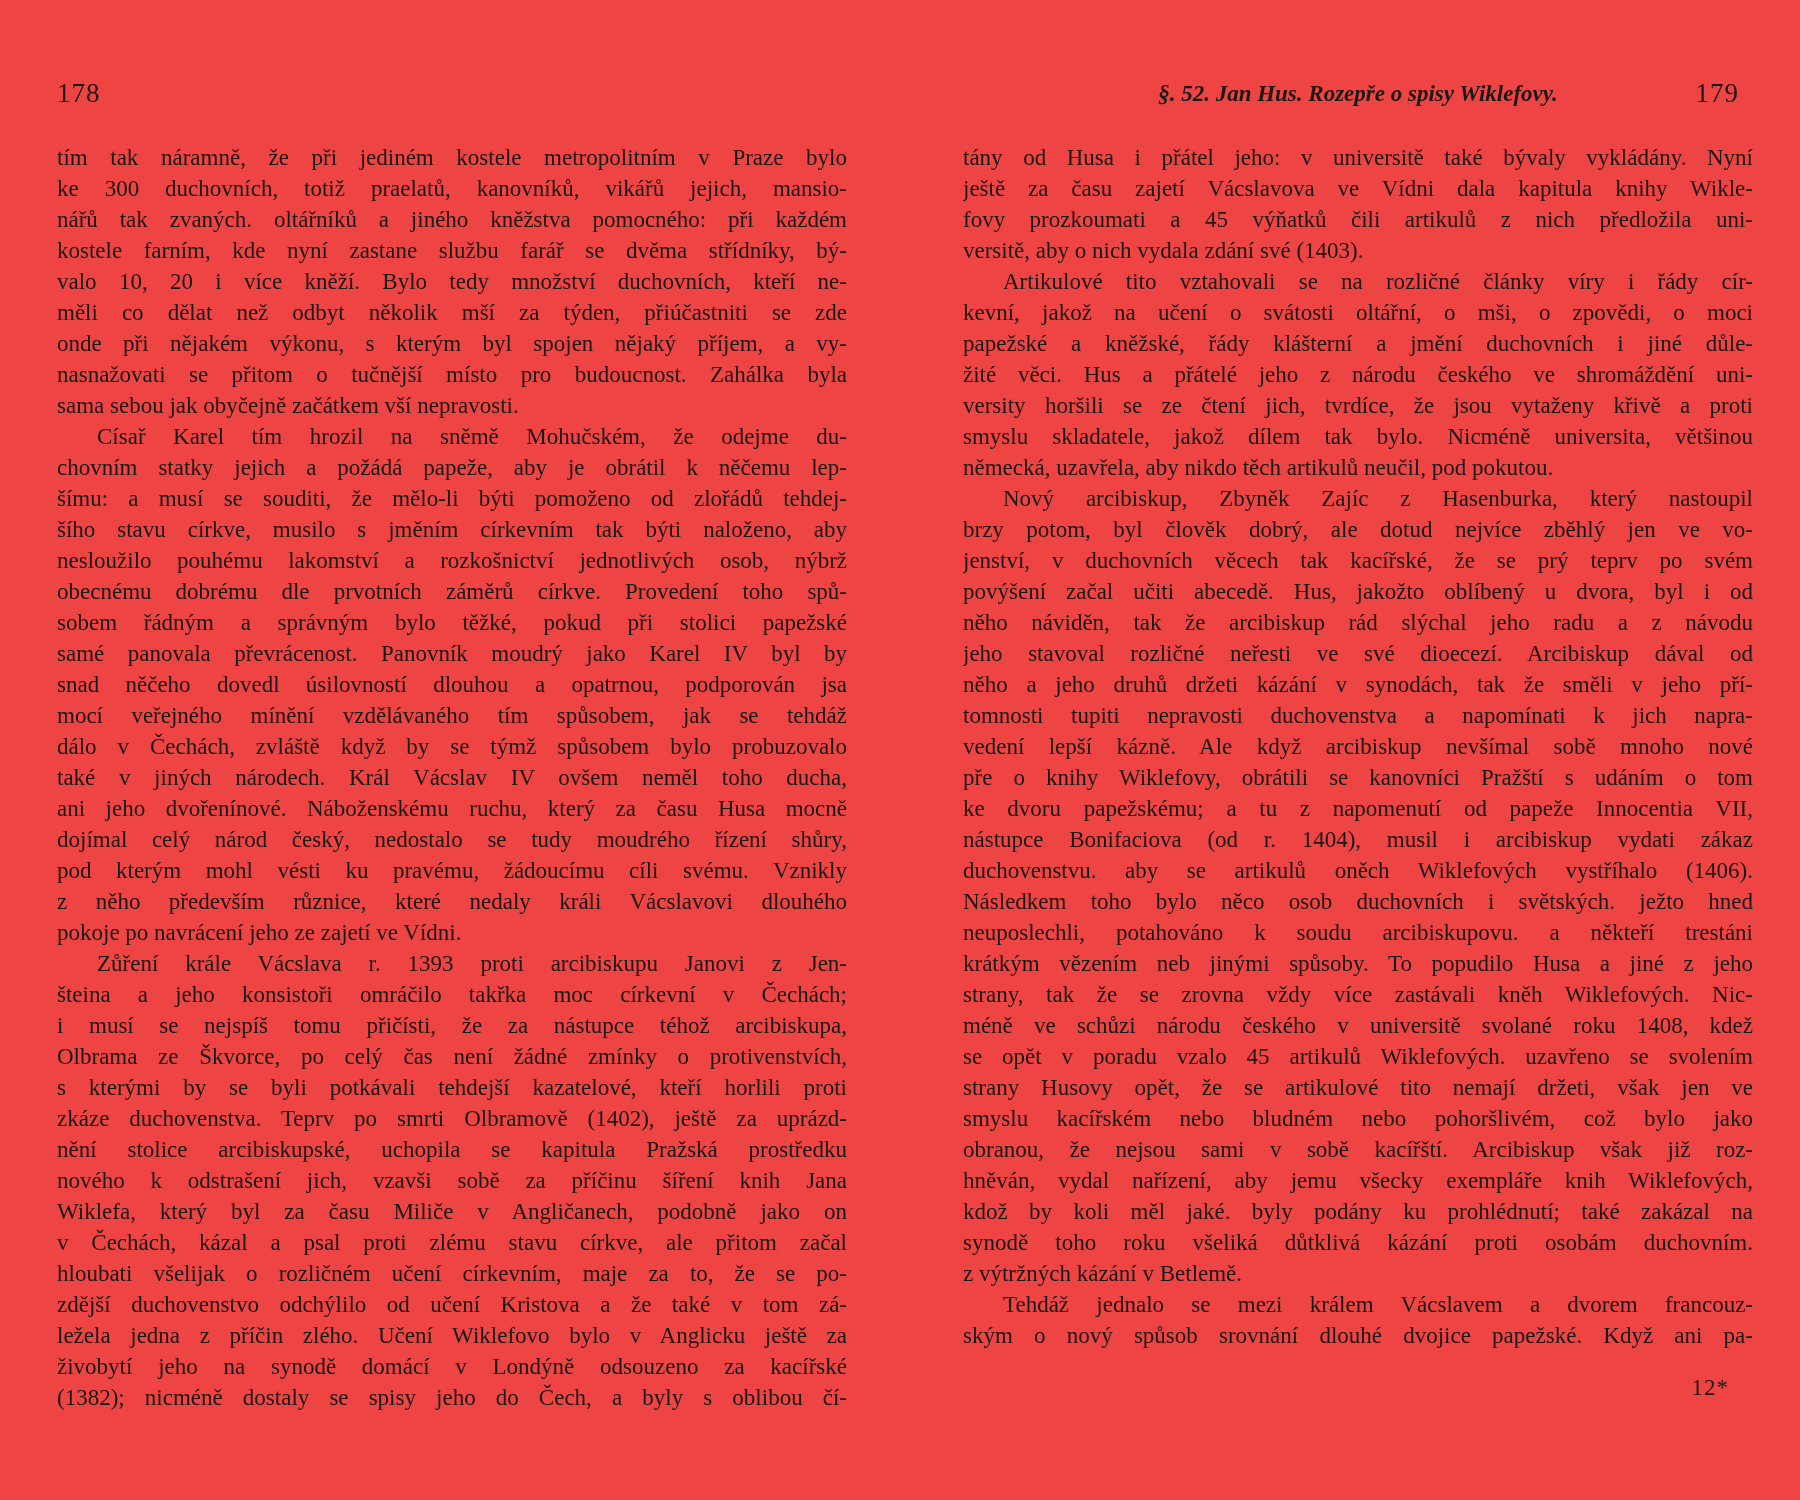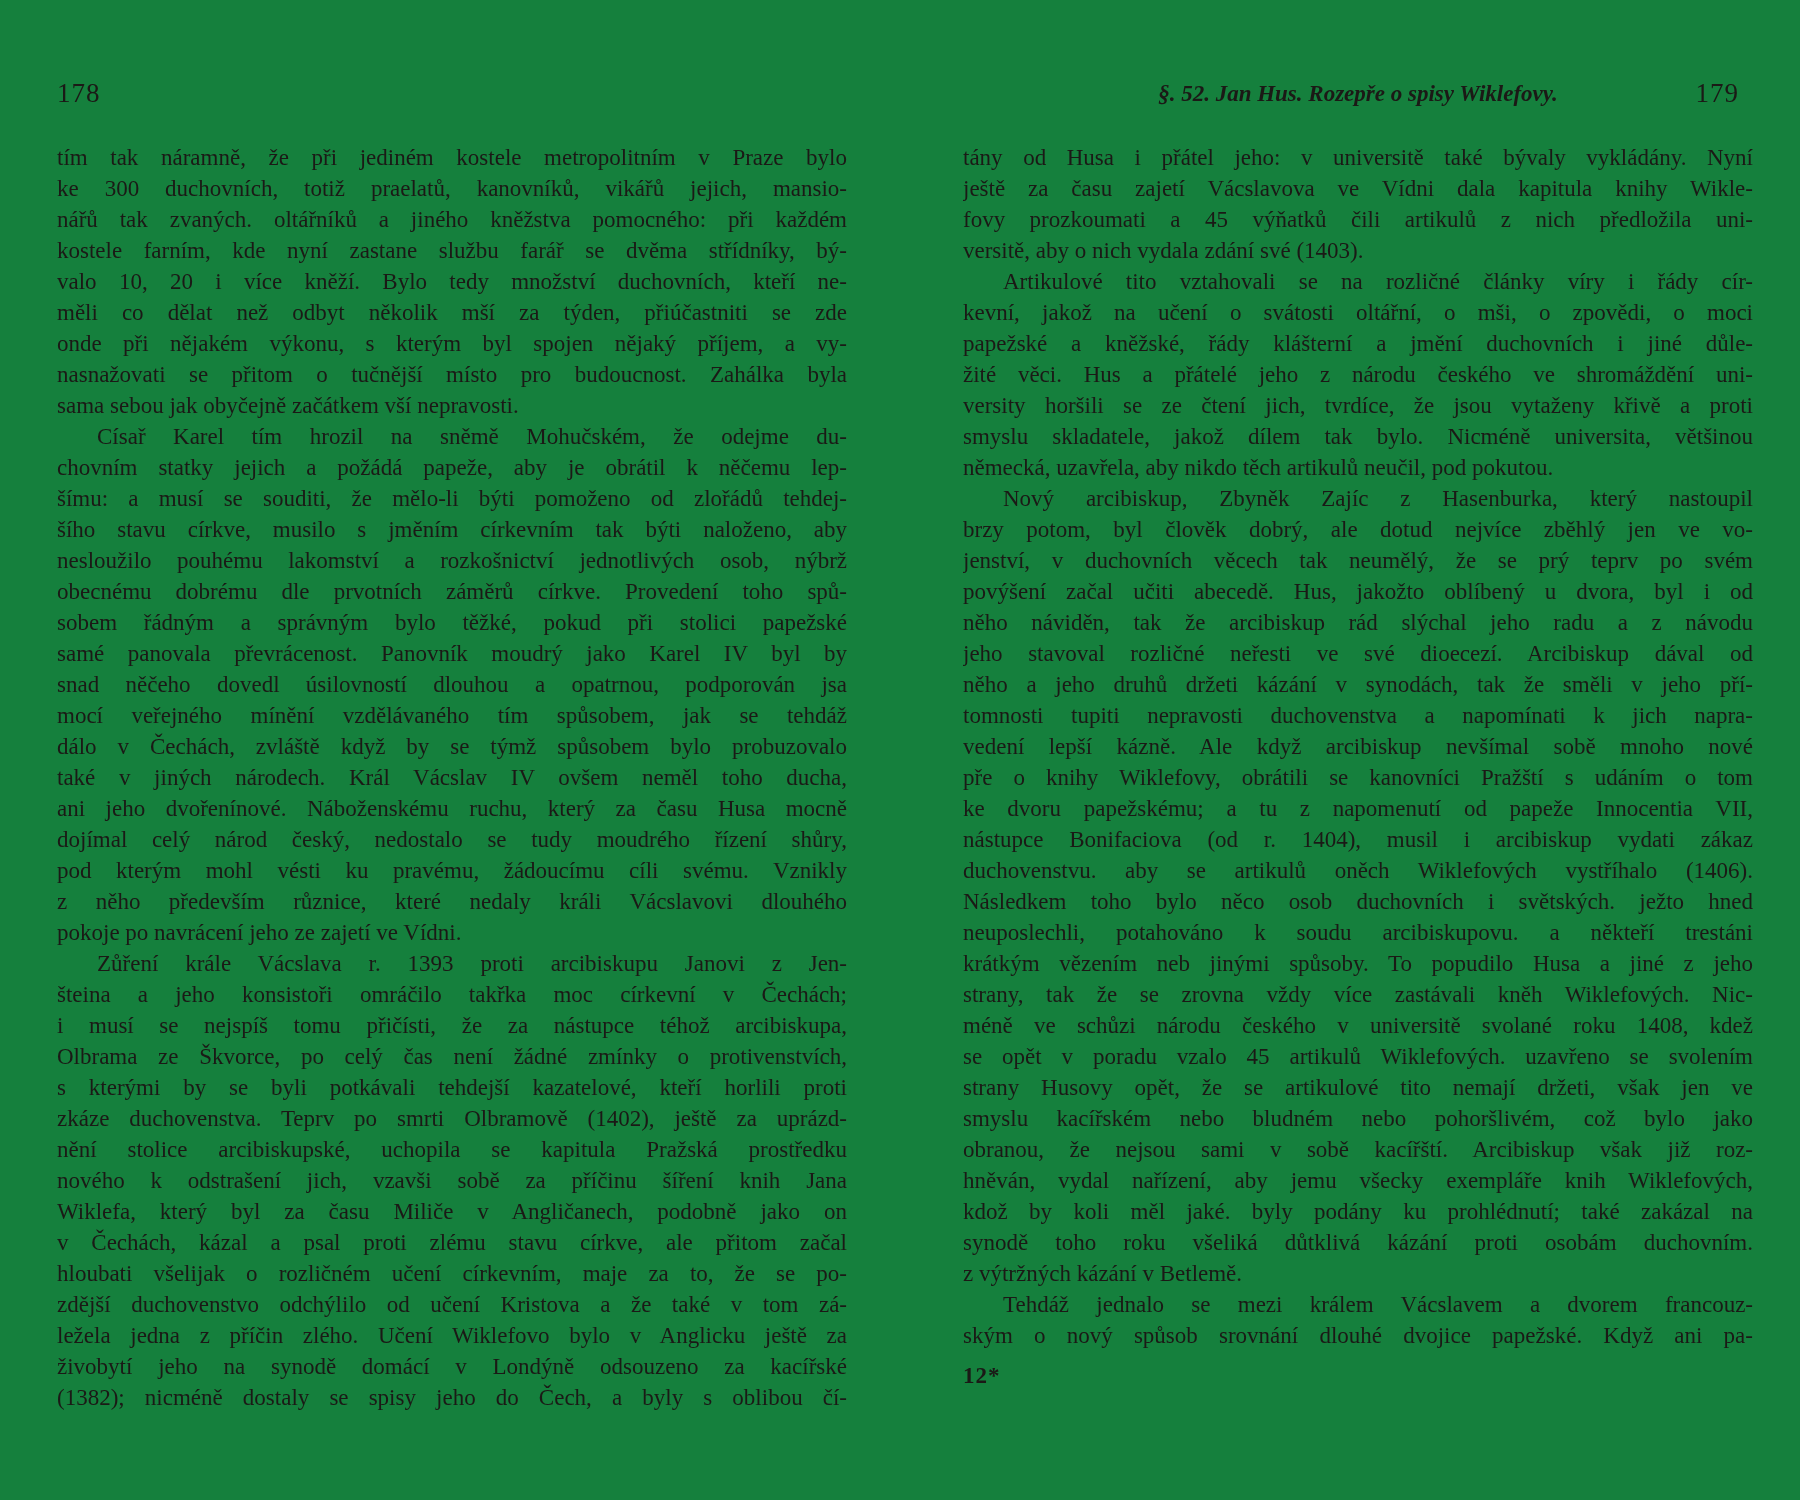--- a/index.html
+++ b/index.html
@@ -1,19 +1,19 @@
 <!DOCTYPE html>
 <html><head>
 <meta charset="utf-8">
 <style>
   html,body{margin:0;padding:0;background:#e9e9e9;}
   .spread{
     position:relative;
     width:1800px;height:1500px;
-    background:#15803d;
+    background:#ef4444;
     font-family:"Liberation Serif","DejaVu Serif",serif;
     color:#1b1916;
     overflow:hidden;
   }
   .page{position:absolute;top:78px;width:790px;}
   .page-left{left:57px;}
   .page-right{left:963px;}
   .running-head{position:relative;height:36px;margin-bottom:28px;font-size:24px;}
   .page-num{position:absolute;top:0;font-size:27px;letter-spacing:1px;}
   .page-num.pn-left{left:0;}
@@ -26,21 +26,21 @@
     font-size:23px;
     line-height:31px;
     height:31px;
     overflow:hidden;
     text-align:justify;
     text-align-last:justify;
     -moz-text-align-last:justify;
   }
   .line.para-end{text-align-last:left;-moz-text-align-last:left;}
   .line.indent{text-indent:40px;}
-  .signature{margin-top:12px;padding-right:24px;font-size:23px;letter-spacing:1px;font-weight:bold;}
+  .signature{margin-top:24px;padding-right:24px;text-align:right;font-size:23px;letter-spacing:1px;}
 </style>
 </head>
 <body>
 
 <div class="spread">
 
   <section class="page page-left">
     <div class="running-head">
       <span class="page-num pn-left">178</span>
     </div>
@@ -101,21 +101,21 @@
         <div class="line para-end">versitě, aby o nich vydala zdání své (1403).</div>
         <div class="line indent">Artikulové tito vztahovali se na rozličné články víry i řády cír-</div>
         <div class="line">kevní, jakož na učení o svátosti oltářní, o mši, o zpovědi, o moci</div>
         <div class="line">papežské a kněžské, řády klášterní a jmění duchovních i jiné důle-</div>
         <div class="line">žité věci. Hus a přátelé jeho z národu českého ve shromáždění uni-</div>
         <div class="line">versity horšili se ze čtení jich, tvrdíce, že jsou vytaženy křivě a proti</div>
         <div class="line">smyslu skladatele, jakož dílem tak bylo. Nicméně universita, většinou</div>
         <div class="line para-end">německá, uzavřela, aby nikdo těch artikulů neučil, pod pokutou.</div>
         <div class="line indent">Nový arcibiskup, Zbyněk Zajíc z Hasenburka, který nastoupil</div>
         <div class="line">brzy potom, byl člověk dobrý, ale dotud nejvíce zběhlý jen ve vo-</div>
-        <div class="line">jenství, v duchovních věcech tak neumělý, že se prý teprv po svém</div>
+        <div class="line">jenství, v duchovních věcech tak kacířské, že se prý teprv po svém</div>
         <div class="line">povýšení začal učiti abecedě. Hus, jakožto oblíbený u dvora, byl i od</div>
         <div class="line">něho náviděn, tak že arcibiskup rád slýchal jeho radu a z návodu</div>
         <div class="line">jeho stavoval rozličné neřesti ve své dioecezí.  Arcibiskup dával od</div>
         <div class="line">něho a jeho druhů držeti kázání v synodách, tak že směli v jeho pří-</div>
         <div class="line">tomnosti tupiti nepravosti duchovenstva a napomínati k jich napra-</div>
         <div class="line">vedení lepší kázně.  Ale když arcibiskup nevšímal sobě mnoho nové</div>
         <div class="line">pře o knihy Wiklefovy, obrátili se kanovníci Pražští s udáním o tom</div>
         <div class="line">ke dvoru papežskému; a tu z napomenutí od papeže Innocentia VII,</div>
         <div class="line">nástupce Bonifaciova (od r. 1404), musil i arcibiskup vydati zákaz</div>
         <div class="line">duchovenstvu. aby se artikulů oněch Wiklefových vystříhalo (1406).</div>

